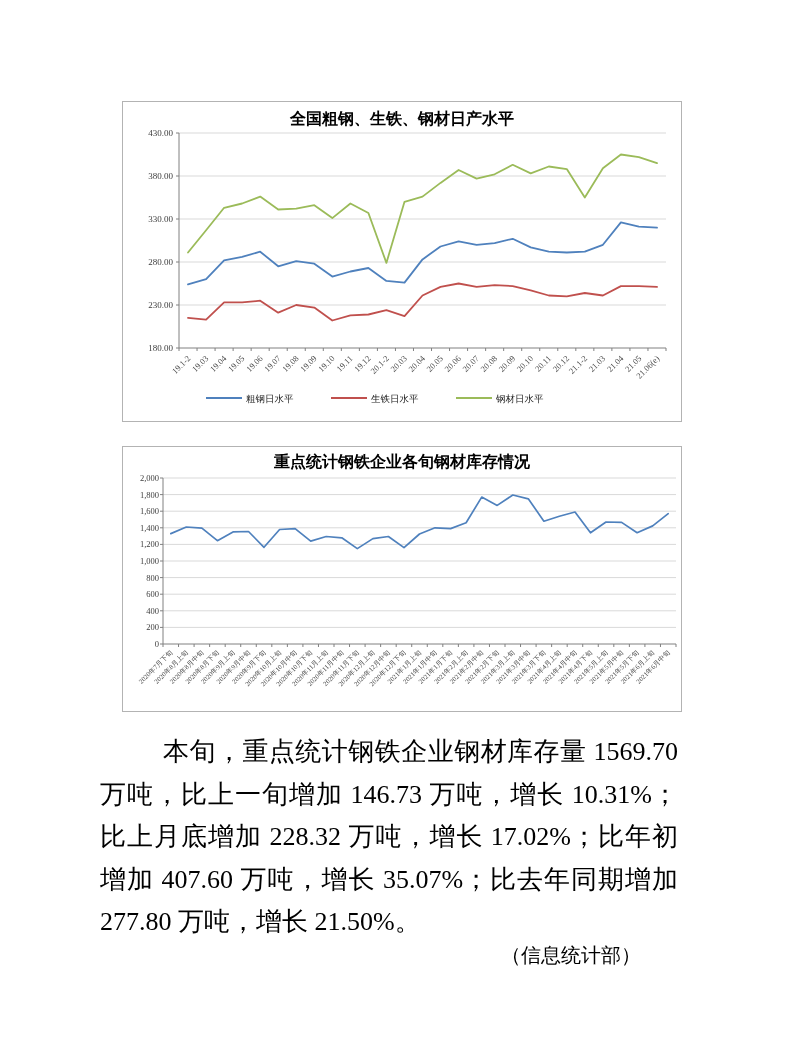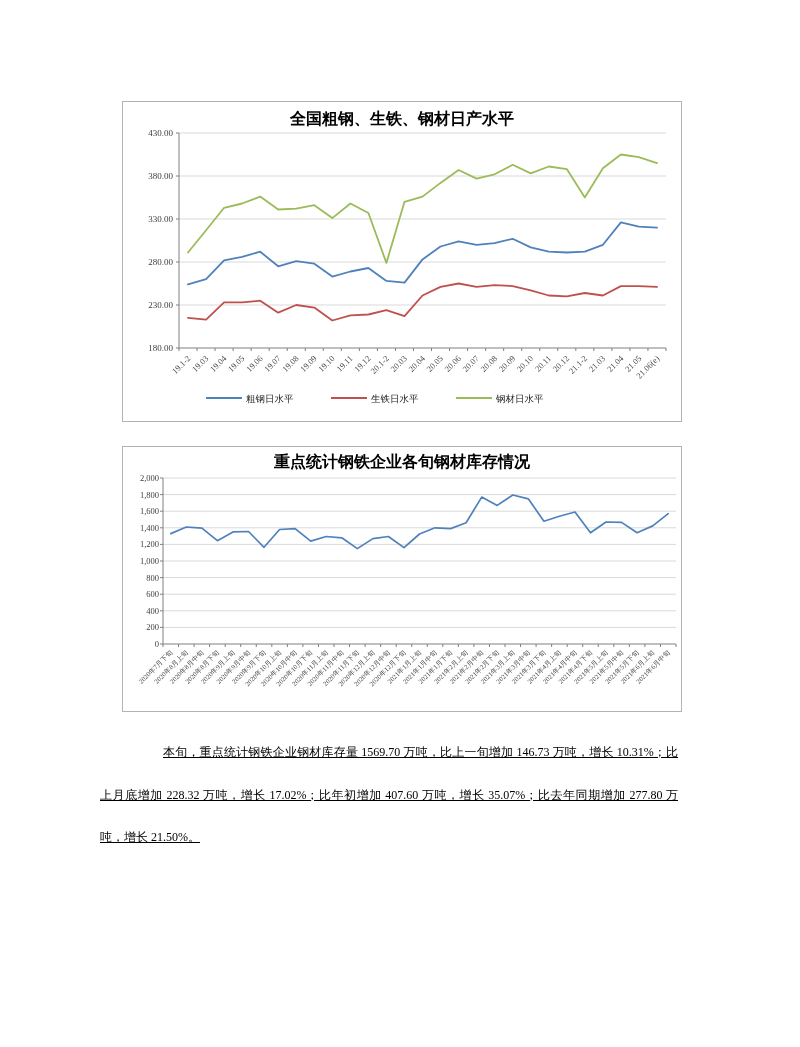--- a/index.html
+++ b/index.html
@@ -3,21 +3,21 @@
 <meta charset="utf-8">
 <style>
   html,body{margin:0;padding:0;background:#ffffff;}
   .page{position:relative;width:800px;height:1047px;background:#fff;overflow:hidden;
         font-family:"Liberation Serif","DejaVu Serif",serif;color:#000;}
   .chart-box{position:absolute;left:122px;width:558px;border:1px solid #b3b3b3;background:#fff;}
   #chart1{top:101px;height:319px;}
   #chart2{top:446px;height:264px;}
   .chart-box svg{display:block;width:100%;height:100%;}
   .body-text{position:absolute;left:100px;top:731px;width:578px;margin:0;
-             font-size:12px;line-height:42.5px;text-align:justify;text-indent:63px;text-decoration:underline;}
+             font-size:26px;line-height:42.5px;text-align:justify;text-indent:63px;}
   .signature{position:absolute;left:100px;top:942px;width:578px;box-sizing:border-box;
              padding-right:37px;text-align:right;font-size:20px;}
 </style>
 </head>
 <body>
 
 <div class="page">
 
   <div class="chart-box" id="chart1">
     <svg viewBox="0 0 558 319" xmlns="http://www.w3.org/2000/svg">
@@ -211,14 +211,15 @@
         <text x="516.1363636363636" y="206" text-anchor="end" font-size="6.8" fill="#4a4a4a" transform="rotate(-45 516.1363636363636 206)" font-family="&quot;Liberation Serif&quot;,&quot;DejaVu Serif&quot;,serif">2021年5月下旬</text>
         <text x="531.6818181818182" y="206" text-anchor="end" font-size="6.8" fill="#4a4a4a" transform="rotate(-45 531.6818181818182 206)" font-family="&quot;Liberation Serif&quot;,&quot;DejaVu Serif&quot;,serif">2021年6月上旬</text>
         <text x="547.2272727272727" y="206" text-anchor="end" font-size="6.8" fill="#4a4a4a" transform="rotate(-45 547.2272727272727 206)" font-family="&quot;Liberation Serif&quot;,&quot;DejaVu Serif&quot;,serif">2021年6月中旬</text>
         <polyline points="47.8,86.6 63.3,80.0 78.9,81.2 94.4,93.7 110.0,84.9 125.5,84.5 141.0,100.3 156.6,82.5 172.1,81.6 187.7,94.1 203.2,89.5 218.8,90.8 234.3,101.6 249.9,91.6 265.4,89.5 281.0,100.6 296.5,87.0 312.0,80.8 327.6,81.6 343.1,75.8 358.7,50.1 374.2,58.4 389.8,48.0 405.3,51.8 420.9,74.2 436.4,69.2 452.0,65.0 467.5,85.8 483.0,75.0 498.6,75.4 514.1,85.7 529.7,78.9 545.2,66.7" fill="none" stroke="#4F81BD" stroke-width="1.7" stroke-linejoin="round" stroke-linecap="round"></polyline>
         <text x="279" y="20" text-anchor="middle" font-size="16" font-weight="bold" fill="#000" font-family="&quot;Liberation Serif&quot;,&quot;DejaVu Serif&quot;,serif">重点统计钢铁企业各旬钢材库存情况</text>
       </svg>
   </div>
 
   <p class="body-text">本旬，重点统计钢铁企业钢材库存量 1569.70 万吨，比上一旬增加 146.73 万吨，增长 10.31%；比上月底增加 228.32 万吨，增长 17.02%；比年初增加 407.60 万吨，增长 35.07%；比去年同期增加 277.80 万吨，增长 21.50%。</p>
 
+  <div class="signature">（信息统计部）</div>
 
 </div>
 
 </body></html>

